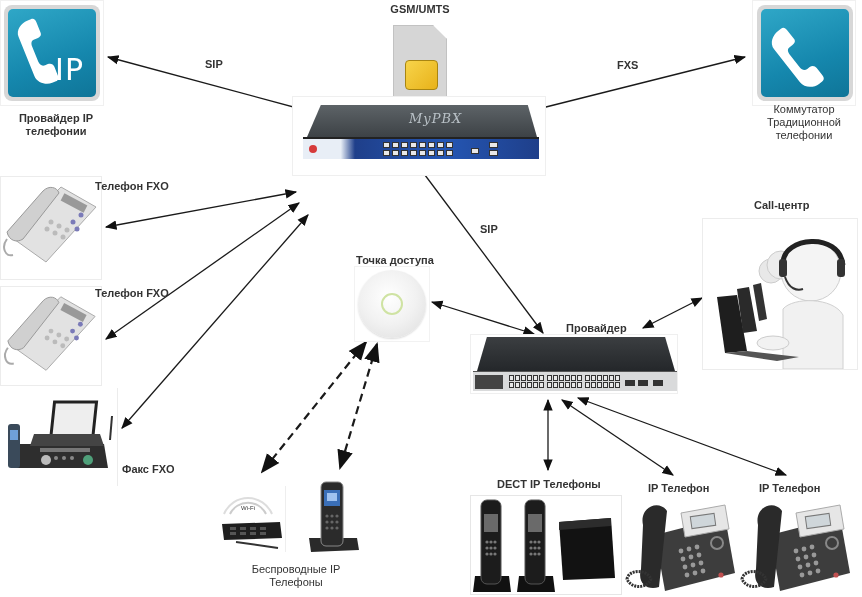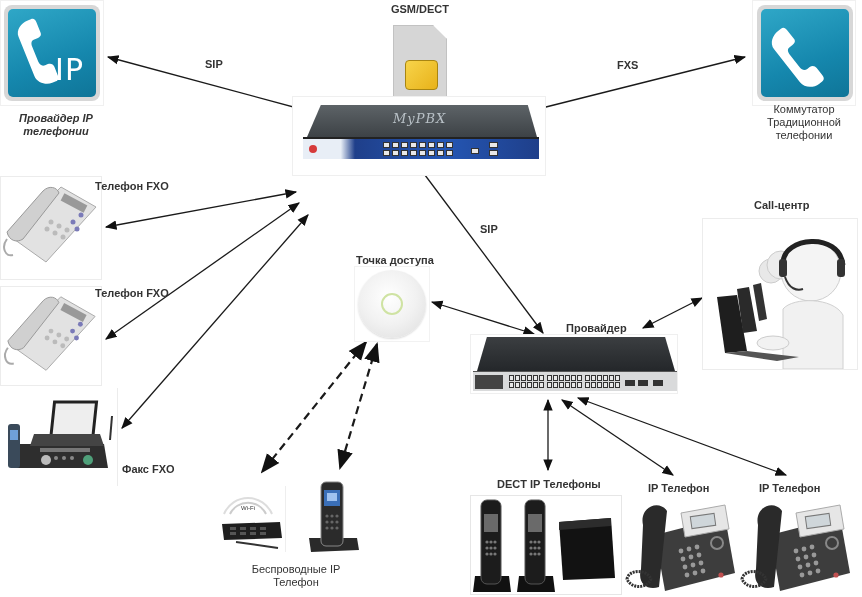--- a/index.html
+++ b/index.html
@@ -83,33 +83,33 @@
 <div class="frame" style="left:0; top:0; width:104px; height:106px; border-color:#f0f0f0;">
   <div class="tile" style="left:3px; top:4px;">
     <div class="tile-inner">
       <svg width="88" height="88" viewBox="0 0 88 88" style="position:absolute;left:0;top:0;">
         <path d="M18 22 C18 14 26 10 32 10 L36 10 C39 10 40 12 40 15 L40 26 C40 29 38 30 35 30 L31 30 C28 30 27 33 27 36 L27 52 C27 56 29 58 32 58 L35 58 C38 58 40 60 40 63 L40 72 C40 75 39 77 36 77 L32 77 C26 77 18 72 18 64 Z" fill="#fff" transform="rotate(-22 30 44)"></path>
       </svg>
       <span class="tile-ip">IP</span>
     </div>
   </div>
 </div>
-<div class="lbl center" style="left:8px; top:112px; width:96px;font-style:italic;">
+<div class="lbl center" style="left:8px; top:112px; width:96px;">
   <div>Провайдер IP</div>
   <div>телефонии</div>
 </div>
 
-<div class="lbl center" style="left:380px; top:3px; width:80px;">GSM/DECT</div>
+<div class="lbl center" style="left:380px; top:3px; width:80px;">GSM/UMTS</div>
 <div class="sim" style="left:393px; top:25px; width:54px; height:78px; clip-path: polygon(0 0, 74% 0, 100% 18%, 100% 100%, 0 100%);">
   <div class="sim-chip" style="left:11px; top:34px; width:33px; height:30px;"></div>
 </div>
 
 <div class="frame" style="left:292px; top:96px; width:254px; height:80px; border-color:#efefef;">
   <div class="pbx-top" style="left:14px; top:8px; width:230px; height:32px; clip-path: polygon(6% 0, 96% 0, 100% 100%, 0 100%);"></div>
-  <div class="pbx-brand" style="left:100px; top:14px;">MyPBX</div>
+  <div class="pbx-brand" style="left:116px; top:14px;">MyPBX</div>
   <div class="pbx-front" style="left:10px; top:40px; width:236px; height:22px;">
     <div class="abs" style="left:6px; top:6px; width:8px; height:8px; border-radius:50%; background:#d63a3a;"></div>
     <div class="port-grid" style="left:80px; top:3px; grid-template-columns: repeat(8, 7px);">
       <div class="port" style="height:6px"></div>
         <div class="port" style="height:6px"></div>
         <div class="port" style="height:6px"></div>
         <div class="port" style="height:6px"></div>
       <div class="port" style="height:6px"></div>
         <div class="port" style="height:6px"></div>
         <div class="port" style="height:6px"></div>
@@ -328,21 +328,21 @@
         <circle cx="27" cy="46" r="1.6"></circle>
         <circle cx="32" cy="46" r="1.6"></circle>
         <circle cx="22" cy="52" r="1.6"></circle>
         <circle cx="27" cy="52" r="1.6"></circle>
         <circle cx="32" cy="52" r="1.6"></circle>
       </g>
   </svg>
 </div>
 <div class="lbl center" style="left:226px; top:563px; width:140px; font-weight:normal; color:#333;">
   <div>Беспроводные IP</div>
-  <div>Телефон</div>
+  <div>Телефоны</div>
 </div>
 
 <div class="lbl" style="left:497px; top:478px;">DECT IP Телефоны</div>
 <div class="frame" style="left:470px; top:495px; width:152px; height:100px; border-color:#e6e6e6;">
   <svg width="150" height="98" viewBox="0 0 150 98">
 
     <path d="M4 80 L38 80 L40 96 L2 96 Z" fill="#111"></path>
     <rect x="10" y="4" width="20" height="84" rx="6" fill="#1c1c1c" stroke="#555"></rect>
     <rect x="13" y="18" width="14" height="18" fill="#6a6a6a"></rect>
     <g fill="#777">

